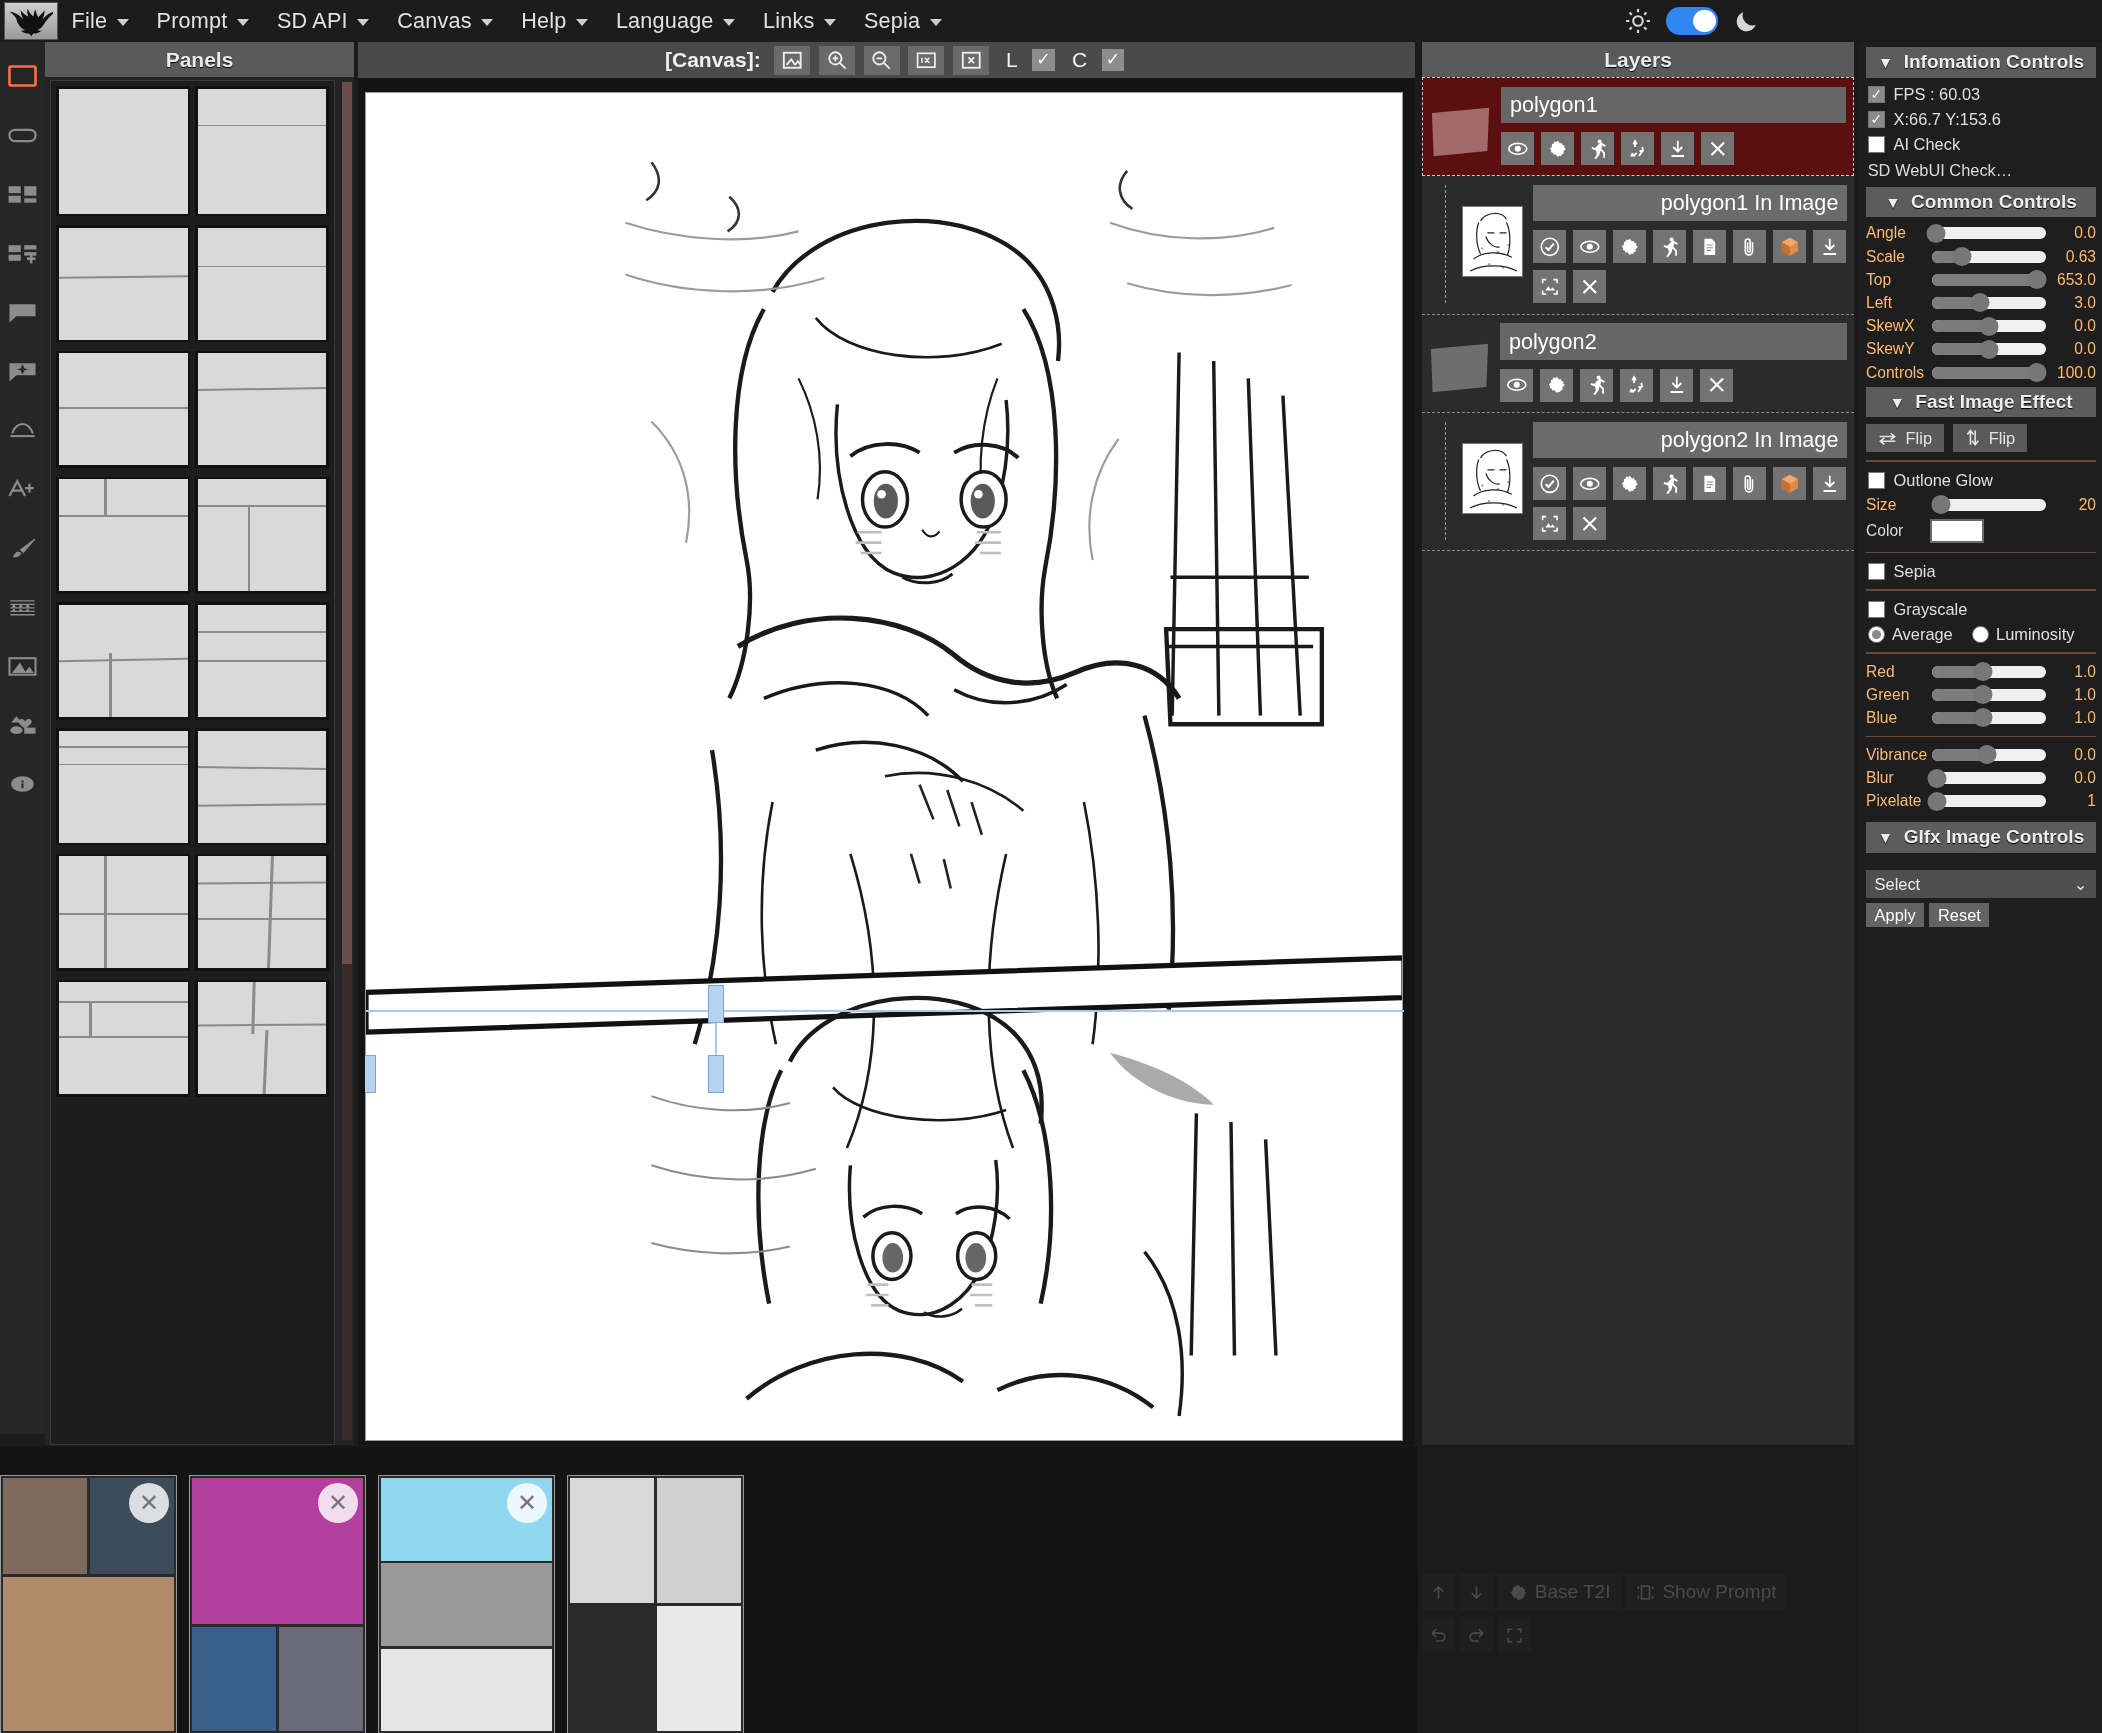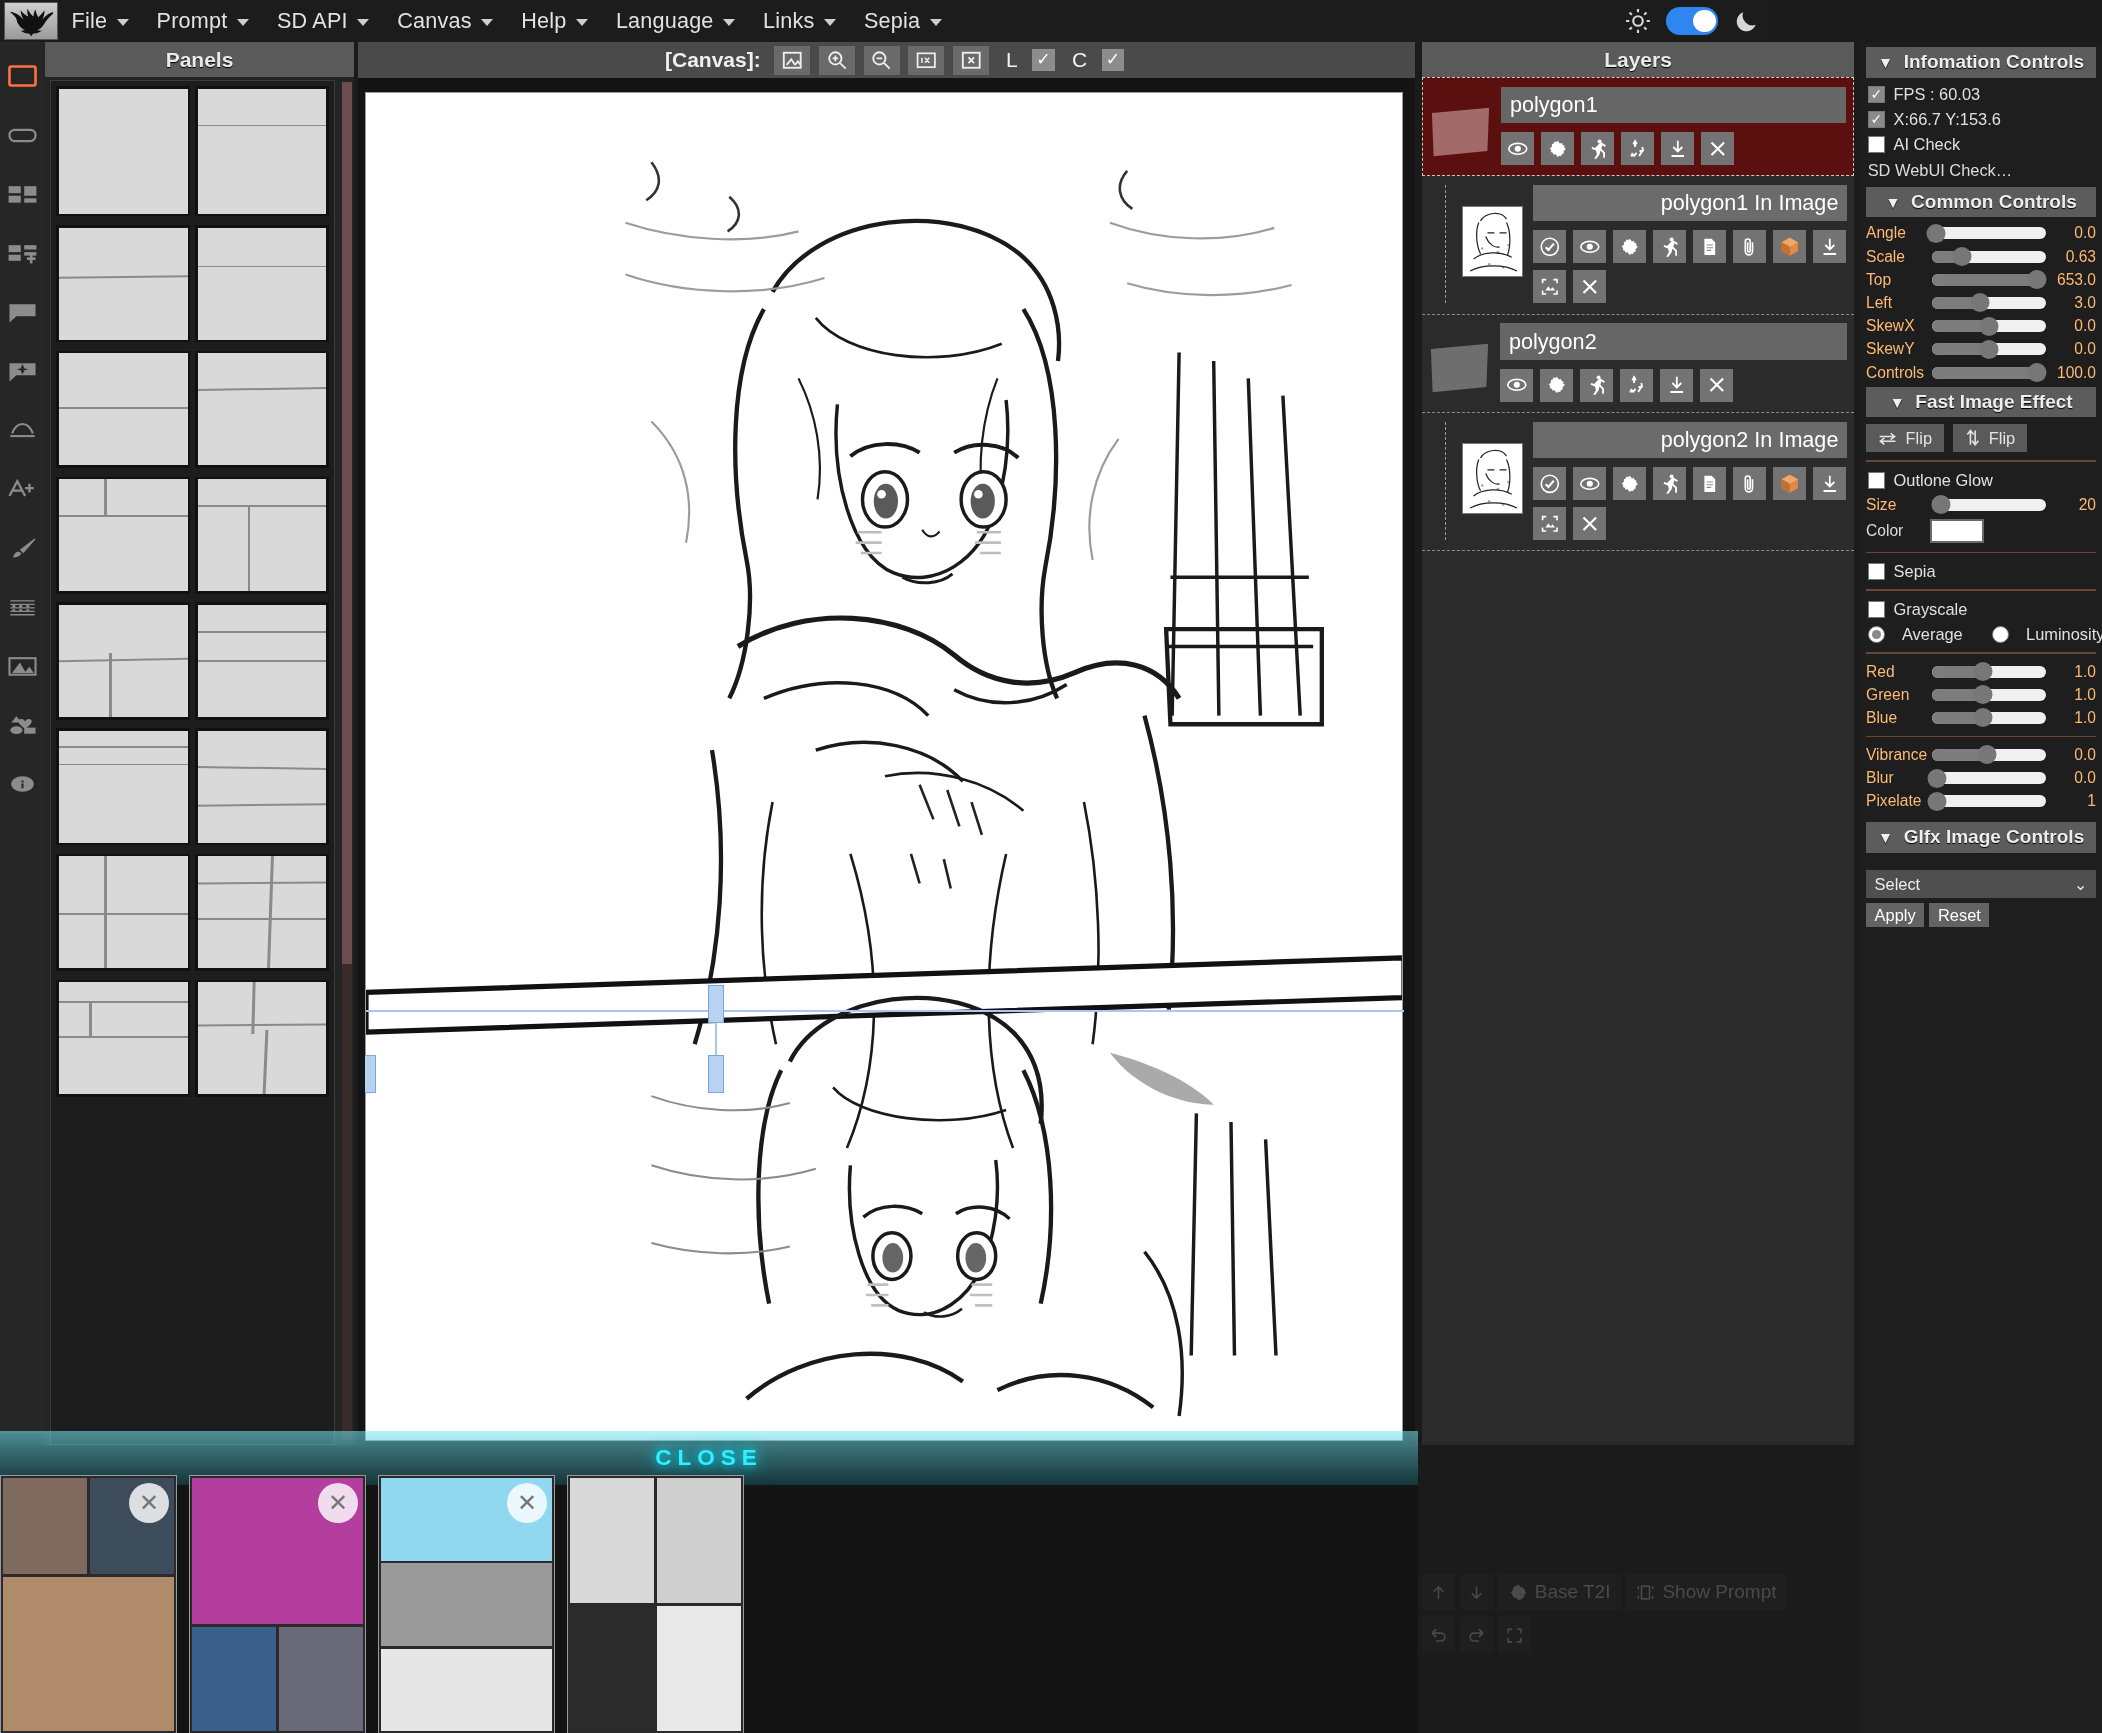--- a/index.html
+++ b/index.html
@@ -219,21 +219,21 @@
   .flip-btn {
     background: #5a5a5a; color: #e5e5e5; font-size: 16.4px;
     padding: 4.3px 12px; display: flex; align-items: center; gap: 8.6px;
   }
   .hr-line { height: 1.7px; background: #6b4733; margin: 8.6px 0; }
   .color-row { display: flex; align-items: center; gap: 8.6px; margin: 5.2px 0; }
   .color-lab { width: 55px; font-size: 15.6px; color: #dcdcdc; }
   .color-swatch {
     width: 54px; height: 24px; background: #fff; border: 2.6px solid #6a6a6a;
   }
-  .radio-row { display: flex; align-items: center; gap: 17px; margin: 5.2px 1.7px; }
+  .radio-row { display: flex; align-items: center; gap: 7px; margin: 5.2px 1.7px; }
   .radio {
     width: 17.3px; height: 17.3px; border-radius: 50%; background: #fff;
     flex: none; position: relative; border: 0.9px solid #777;
   }
   .radio.on::after {
     content:""; position: absolute; left: 3.5px; top: 3.5px;
     width: 8.6px; height: 8.6px; border-radius: 50%; background: #8a8a8a;
   }
   .radio-lab { font-size: 16.4px; color: #e0e0e0; margin-right: 12px; }
   .select-box {
@@ -1141,23 +1141,20 @@
       <span>Select</span>
       <span>⌄</span>
     </div>
     <div class="btn-row">
       <div class="sm-btn">Apply</div>
       <div class="sm-btn">Reset</div>
     </div>
   </div>
 
   <div class="bottom-strip"></div>
-  <div class="glow-bar">
-    <span class="close-txt">CLOSE</span>
-  </div>
   <div class="thumbs" id="thumbs">
       <div class="thumb">
         <div class="tg" style="grid-template-rows: 1fr 1.6fr; grid-template-columns: 1fr 1fr;">
           <div style="background: rgb(126, 106, 94);"></div>
           <div style="background: rgb(61, 76, 90);"></div>
           <div style="background: rgb(176, 139, 107); grid-column: span 2;"></div>
         </div>
         <div style="position: absolute; right: 7px; top: 7px; width: 40px; height: 40px; border-radius: 50%; background: rgba(255, 255, 255, 0.82); display: flex; align-items: center; justify-content: center; color: rgb(119, 119, 119); font-size: 24px;">✕</div>
       </div>
       <div class="thumb">

